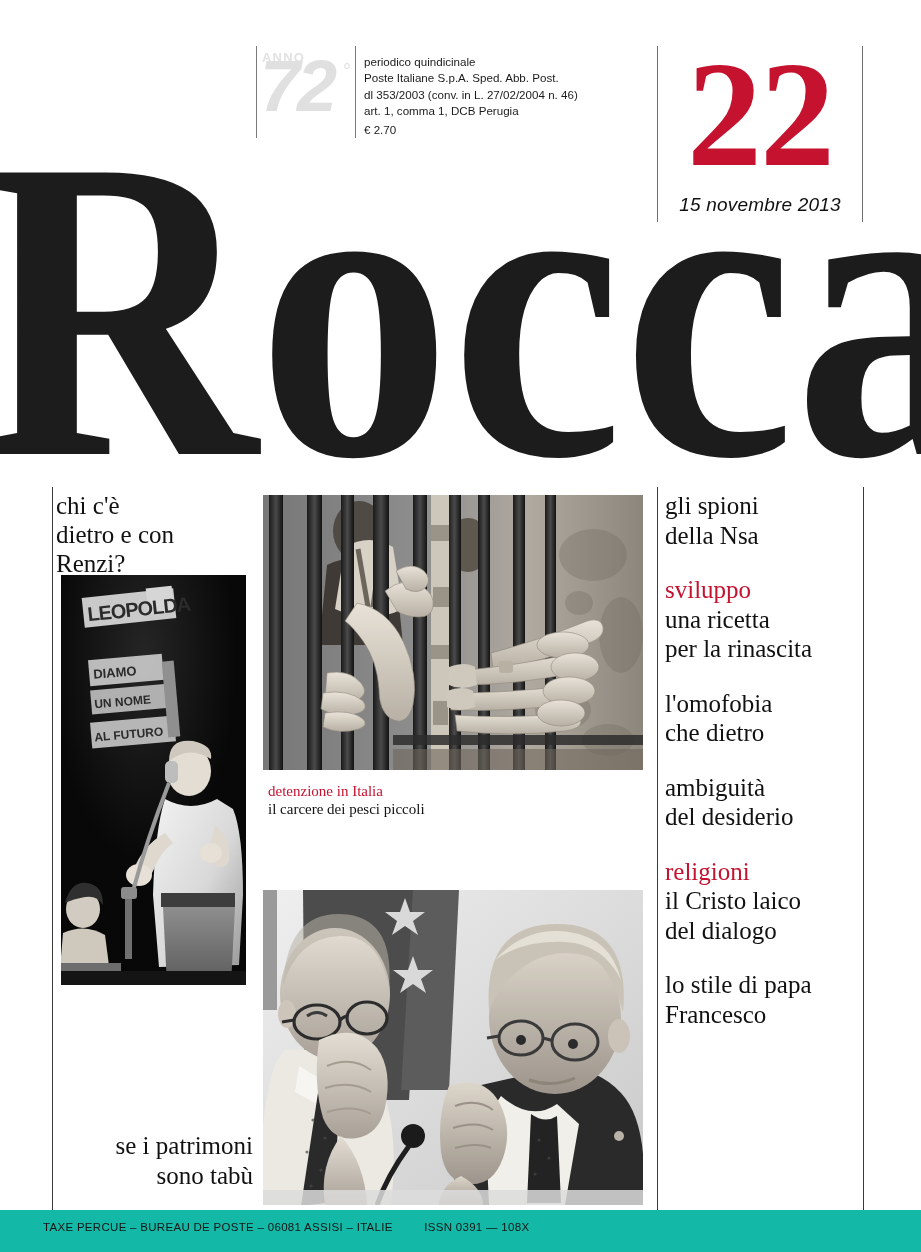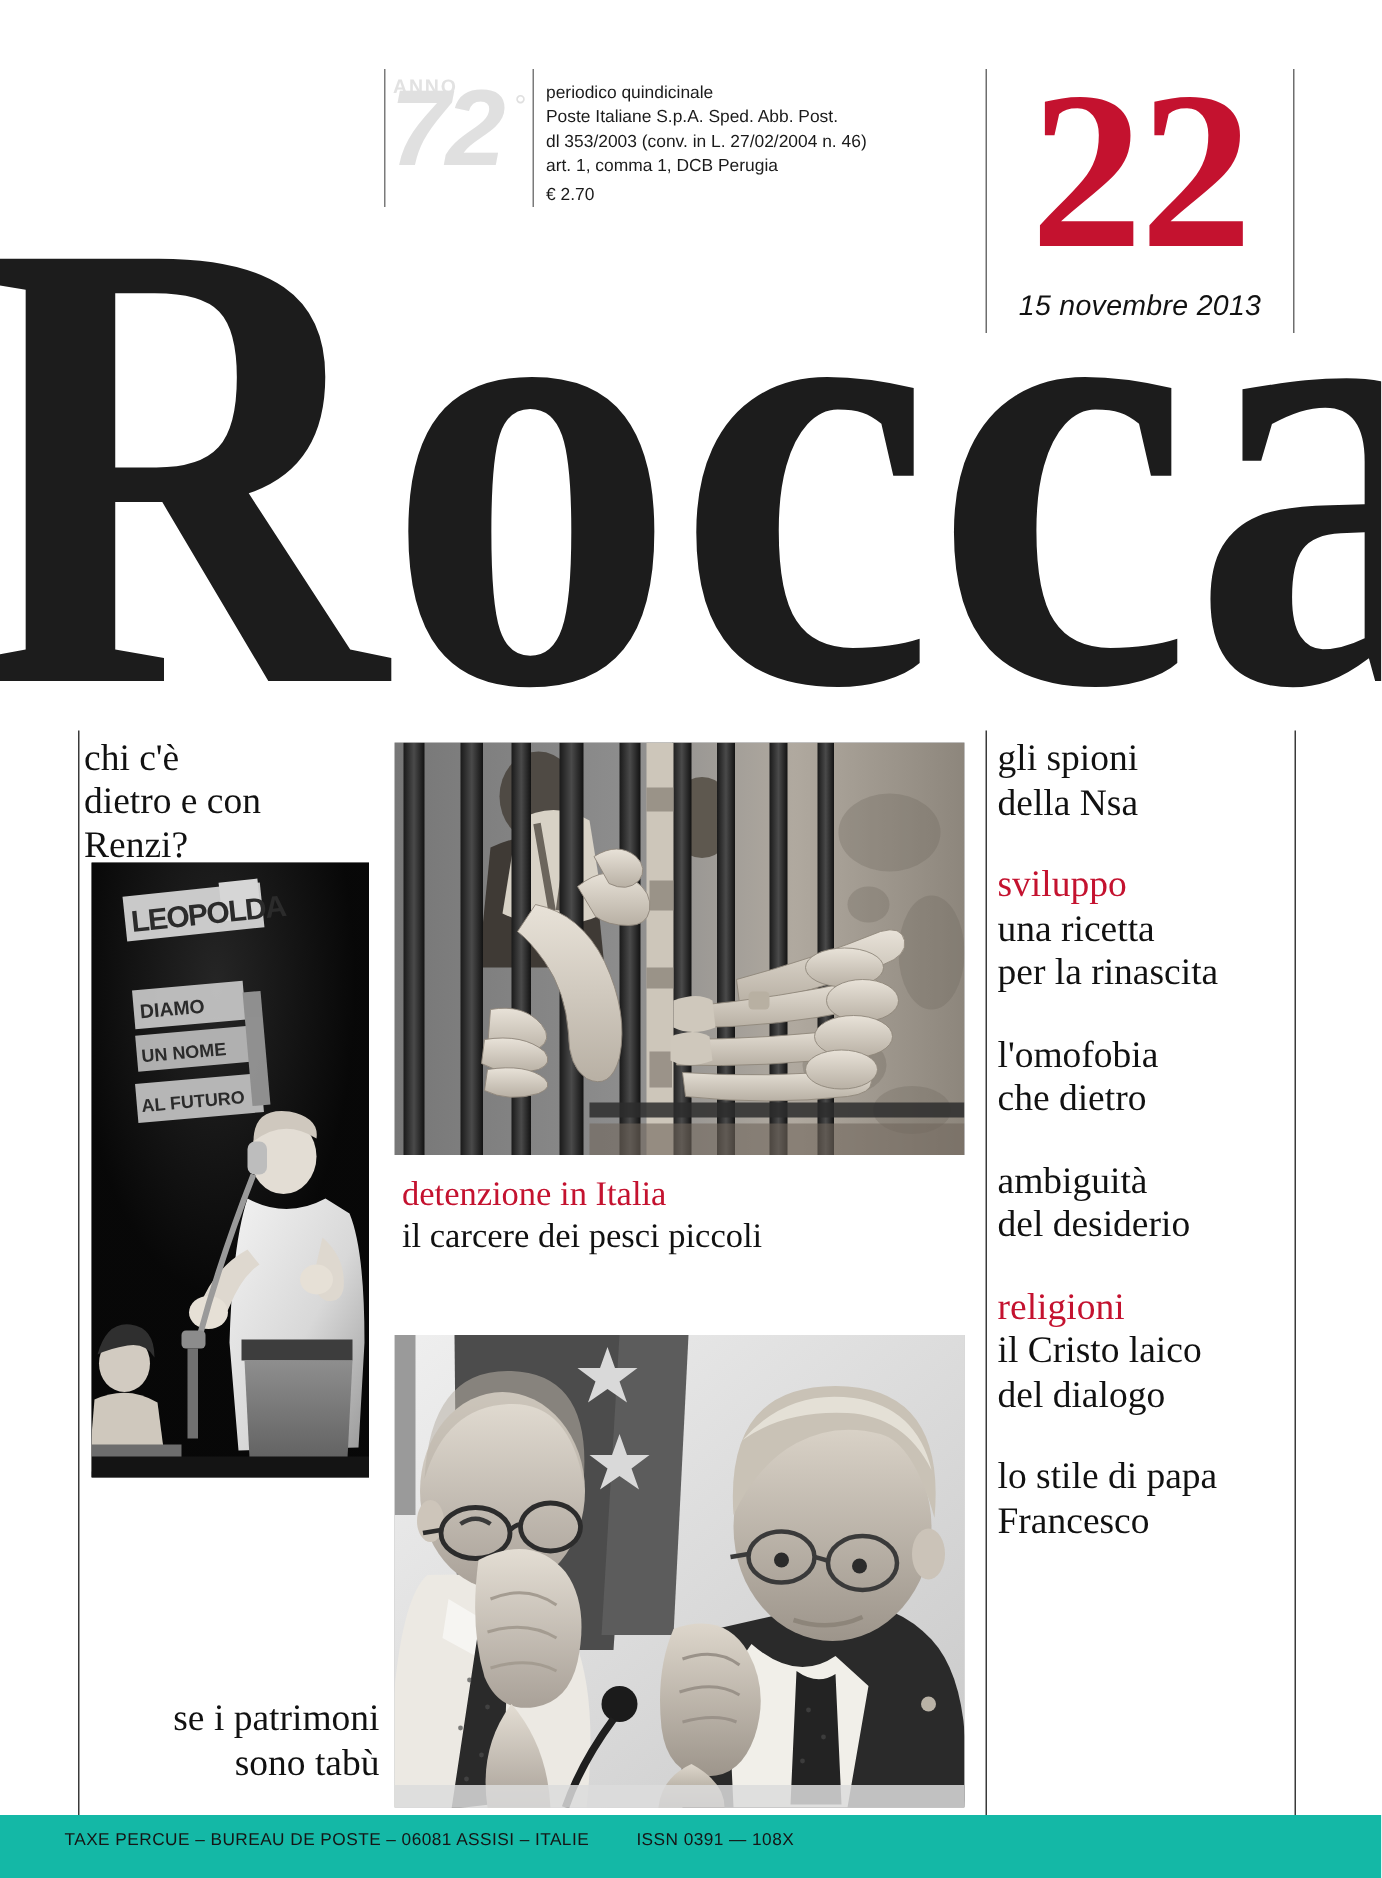--- a/index.html
+++ b/index.html
@@ -170,21 +170,21 @@
     left: 0; top: 8px;
     width: 380px; height: 275px;
     overflow: hidden;
     background: #8c8c8c;
   }
   .caption-prison {
     position: absolute;
     left: 5px; top: 295px;
     width: 375px;
     font-family: "Liberation Serif", serif;
-    font-size: 23px;
+    font-size: 15px;
     line-height: 1.22;
     color: #111111;
   }
   .caption-prison .kicker { color: #C4122F; }
   .photo-letta {
     position: absolute;
     left: 0; top: 403px;
     width: 380px; height: 315px;
     overflow: hidden;
     background: #b4b4b4;

